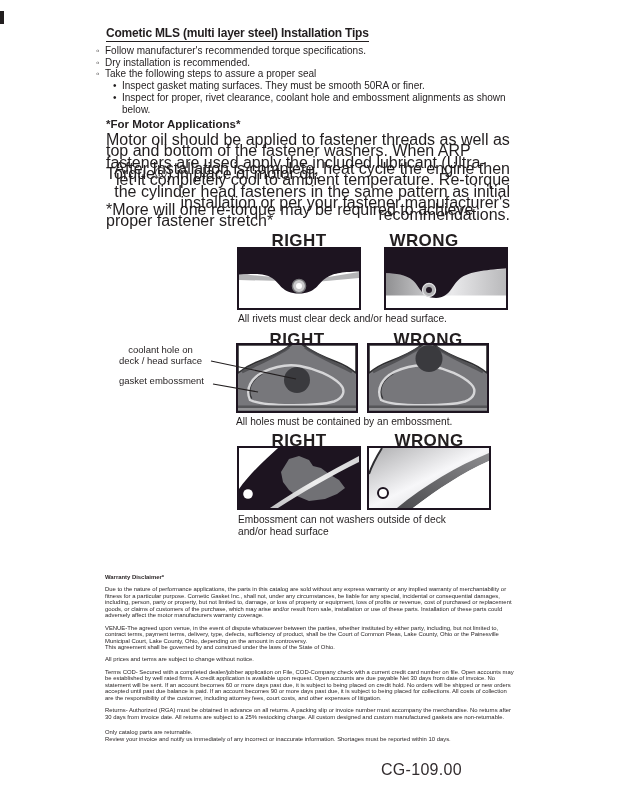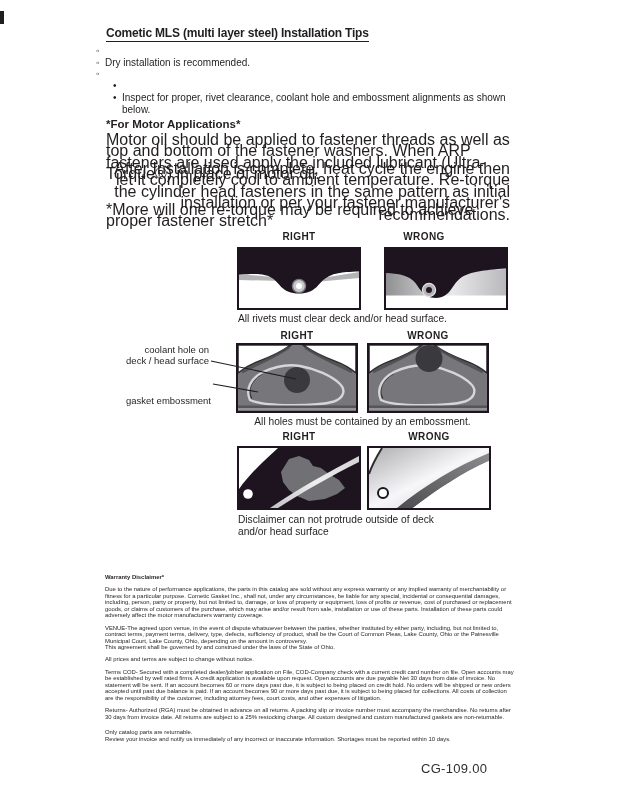--- a/index.html
+++ b/index.html
@@ -13,68 +13,71 @@
     left:106px;top:26px;font-size:12px;font-weight:bold;letter-spacing:-.2px;
     border-bottom:1.6px solid #221e1f;padding-bottom:1px;white-space:nowrap;
   }
   .bullets{left:96px;top:45px;width:440px;font-size:10px;line-height:11.7px;}
   .b-row{display:flex;}
   .b-mark{flex:none;width:9px;text-align:left;}
   .b-row.sub{margin-left:17px;}
   .diesel-h{left:106px;top:118px;font-size:11.5px;font-weight:bold;}
   .para{left:106px;width:404px;font-size:16px;line-height:11.4px;}
   .p1{top:134px;} .p2{top:163px;text-align:right;} .pnote{top:204px;}
-  .fig-h{font-size:10px;font-weight:bold;text-align:center;letter-spacing:.4px;}
+  .fig-h{font-size:17px;font-weight:bold;text-align:center;letter-spacing:.4px;}
   .h1r{left:237px;top:231px;width:124px;} .h1w{left:362px;top:231px;width:124px;}
   .h2r{left:236px;top:330px;width:122px;} .h2w{left:367px;top:330px;width:122px;}
   .h3r{left:237px;top:431px;width:124px;} .h3w{left:367px;top:431px;width:124px;}
   .figbox{position:absolute;display:block;}
   .f1r{left:237px;top:247px;width:124px;height:63px;}
   .f1w{left:384px;top:247px;width:124px;height:63px;}
   .f2r{left:236px;top:343px;width:122px;height:70px;}
   .f2w{left:367px;top:343px;width:122px;height:70px;}
   .f3r{left:237px;top:446px;width:124px;height:64px;}
   .f3w{left:367px;top:446px;width:124px;height:64px;}
   .caption{font-size:10.2px;color:#221e1f;}
   .cap1{left:238px;top:313px;text-align:center;}
-  .cap2{left:236px;top:416px;width:253px;text-align:center;}
+  .cap2{left:236px;top:416px;width:253px;}
   .cap3{left:238px;top:514px;line-height:12.4px;}
-  .lab{font-size:9.5px;line-height:10.6px;text-align:right;}
+  .lab{font-size:9.5px;line-height:10.6px;text-align:center;}
   .lab-coolant{left:112px;top:345px;width:97px;}
-  .lab-emb{left:112px;top:396px;width:99px;}
+  .lab-emb{left:112px;top:376px;width:99px;}
   .leader-overlay{left:0;top:0;width:618px;height:800px;pointer-events:none;}
   .legal{left:105px;top:574px;width:410px;font-size:5.9px;line-height:6.6px;color:#2a2526;}
   .legal p{margin:0 0 5.5px 0;}
   .legal .h{font-weight:bold;}
   .legal .tight{margin-bottom:0;}
   .legal .gap-lg{margin-bottom:9px;}
-  .doc-code{left:381px;top:761px;font-size:13px;letter-spacing:.3px;color:#332d2f;margin-left:40px;}
+  .doc-code{left:381px;top:761px;font-size:16px;letter-spacing:.3px;color:#332d2f;}
 </style>
 </head>
 <body>
 
 <div class="page">
 
   <div class="abs edge-mark"></div>
 
   <div class="abs title">Cometic MLS (multi layer steel) Installation Tips</div>
 
   <div class="abs bullets">
     <div class="b-row">
       <span class="b-mark">◦</span>
+      <span>Follow manufacturer's recommended torque specifications.</span>
     </div>
     <div class="b-row">
       <span class="b-mark">◦</span>
       <span>Dry installation is recommended.</span>
     </div>
     <div class="b-row">
       <span class="b-mark">◦</span>
+      <span>Take the following steps to assure a proper seal</span>
     </div>
     <div class="b-row sub">
       <span class="b-mark">•</span>
+      <span>Inspect gasket mating surfaces.  They must be smooth 50RA or finer.</span>
     </div>
     <div class="b-row sub">
       <span class="b-mark">•</span>
       <span>Inspect for proper, rivet clearance, coolant hole and embossment alignments as shown below.</span>
     </div>
   </div>
 
   <div class="abs diesel-h">*For Motor Applications*</div>
   <div class="abs para p1">Motor oil should be applied to fastener threads as well as top and bottom of the fastener washers. When ARP fasteners are used apply the included lubricant (Ultra-Torque®) in place of motor oil.</div>
   <div class="abs para p2">After Installation is complete, heat cycle the engine then let it completely cool to ambient temperature. Re-torque the cylinder head fasteners in the same pattern as initial installation or per your fastener manufacturer's recommendations.</div>
@@ -184,21 +187,21 @@
     <rect x="0" y="0" width="124" height="64" fill="#ffffff"></rect>
     <path d="M15,2 L122,2 L122,7 C90,20 58,39 30,62 L2,62 L2,27 C6,18 10,9 15,2 Z" fill="url(#g4)"></path>
     <path d="M30,62 C58,39 90,20 122,7 L122,15 C96,26 70,44 46,62 Z" fill="url(#g5)"></path>
     <path d="M46,62 C70,44 96,26 122,15 L122,62 Z" fill="#ffffff"></path>
     <path d="M15,2 C10,10 5,19 2,28" stroke="#2d2d30" stroke-width="2" fill="none"></path>
     <circle cx="16" cy="47" r="5" fill="#ffffff" stroke="#1d1420" stroke-width="2"></circle>
     <rect x="1" y="1" width="122" height="62" fill="none" stroke="#1d1420" stroke-width="2"></rect>
   </svg>
 
   <div class="abs caption cap3">
-    <div>Disclaimer can not protrude outside of deck</div>
+    <div>Embossment can not washers outside of deck</div>
     <div>and/or head surface</div>
   </div>
 
   <svg class="abs leader-overlay" viewBox="0 0 618 800">
     <line x1="211" y1="361" x2="296" y2="379" stroke="#221e1f" stroke-width="1.1"></line>
     <line x1="213" y1="384" x2="258" y2="392" stroke="#221e1f" stroke-width="1.1"></line>
   </svg>
 
   <div class="abs legal">
     <p class="h">Warranty Disclaimer*</p>

